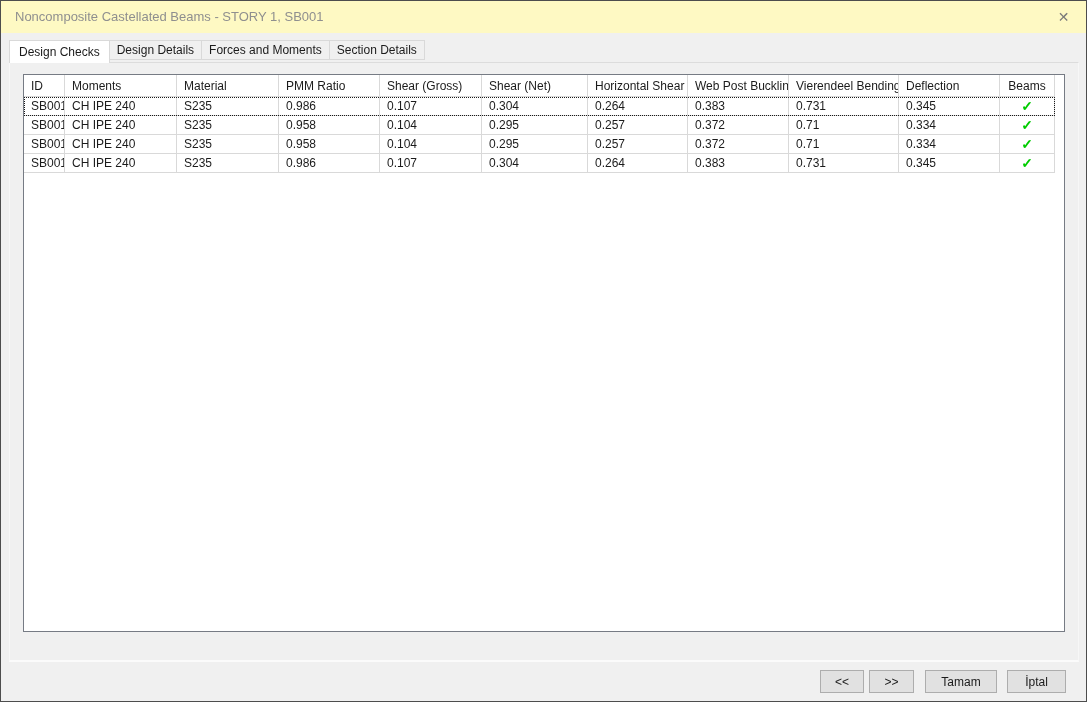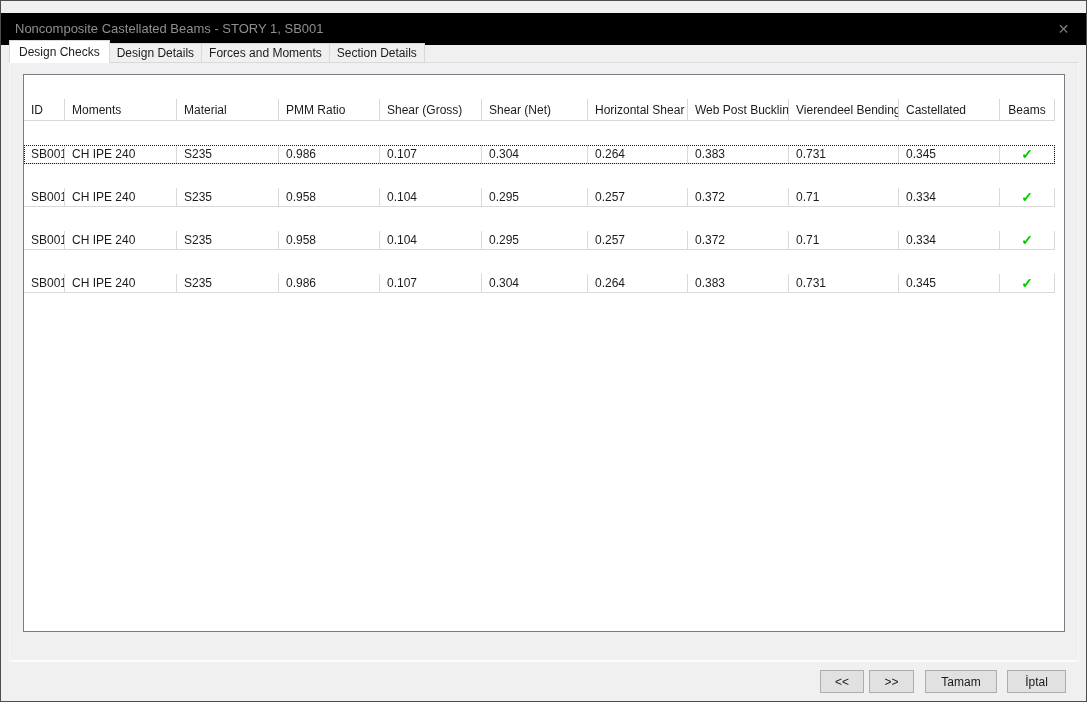--- a/index.html
+++ b/index.html
@@ -8,38 +8,38 @@
   .dialog {
     position:relative;
     width:1087px; height:702px;
     background:#f0f0f0;
     border:1px solid #4d4d4d;
     overflow:hidden;
   }
 
   
   .titlebar {
-    position:absolute; left:0; top:12px; right:0; height:32px;
-    background:#000000;
+    position:absolute; left:0; top:0; right:0; height:32px;
+    background:#fef9c3;
   }
   .title-text {
     position:absolute; left:14px; top:8px;
     font-size:13px; color:#8f8f8f; white-space:nowrap;
   }
   .close-btn {
     position:absolute; right:0; top:0; width:45px; height:32px;
     display:flex; align-items:center; justify-content:center;
     background:transparent; border:none; cursor:pointer;
   }
   .close-btn span { font-size:14px; color:#7a7a7a; line-height:1; }
 
   
   .tabstrip {
     position:absolute; left:8px; top:39px; height:23px;
-    display:flex; align-items:flex-end; z-index:5;
+    display:flex; align-items:flex-start; z-index:5;
   }
   .tab {
     height:20px; padding:6px 7px;
     background:#f0f0f0;
     border:1px solid #d9d9d9;
     margin-left:-1px;
     font-size:12px; color:#1b1b1b;
     display:flex; align-items:center;
     white-space:nowrap; cursor:pointer;
   }
@@ -62,21 +62,21 @@
   }
 
   
   .grid {
     position:absolute; left:13px; top:11px;
     width:1042px; height:558px;
     background:#ffffff;
     border:1px solid #767b84;
     overflow:hidden;
   }
-  .g-row { display:flex; width:1031px; height:19px;margin-top:24px; }
+  .g-row { display:flex; width:1031px; height:19px; }
   .g-row.g-header { height:22px; }
   .g-row.selected { outline:1px dotted #1a1a1a; outline-offset:-1px; }
   .g-cell {
     height:100%;
     border-right:1px solid #d9d9d9;
     border-bottom:1px solid #d9d9d9;
     font-size:12px; color:#1b1b1b;
     padding-left:7px;
     display:flex; align-items:center;
     white-space:nowrap; overflow:hidden;
@@ -134,21 +134,21 @@
         <div class="g-row g-header">
           <div class="g-cell c0">ID</div>
           <div class="g-cell c1">Moments</div>
           <div class="g-cell c2">Material</div>
           <div class="g-cell c3">PMM Ratio</div>
           <div class="g-cell c4">Shear (Gross)</div>
           <div class="g-cell c5">Shear (Net)</div>
           <div class="g-cell c6">Horizontal Shear</div>
           <div class="g-cell c7">Web Post Buckling</div>
           <div class="g-cell c8">Vierendeel Bending</div>
-          <div class="g-cell c9">Castellated</div>
+          <div class="g-cell c9">Deflection</div>
           <div class="g-cell c10 center">Beams</div>
         </div>
         <div class="g-row g-data selected">
           <div class="g-cell c0">SB001...</div>
           <div class="g-cell c1">CH IPE 240</div>
           <div class="g-cell c2">S235</div>
           <div class="g-cell c3">0.986</div>
           <div class="g-cell c4">0.107</div>
           <div class="g-cell c5">0.304</div>
           <div class="g-cell c6">0.264</div>

